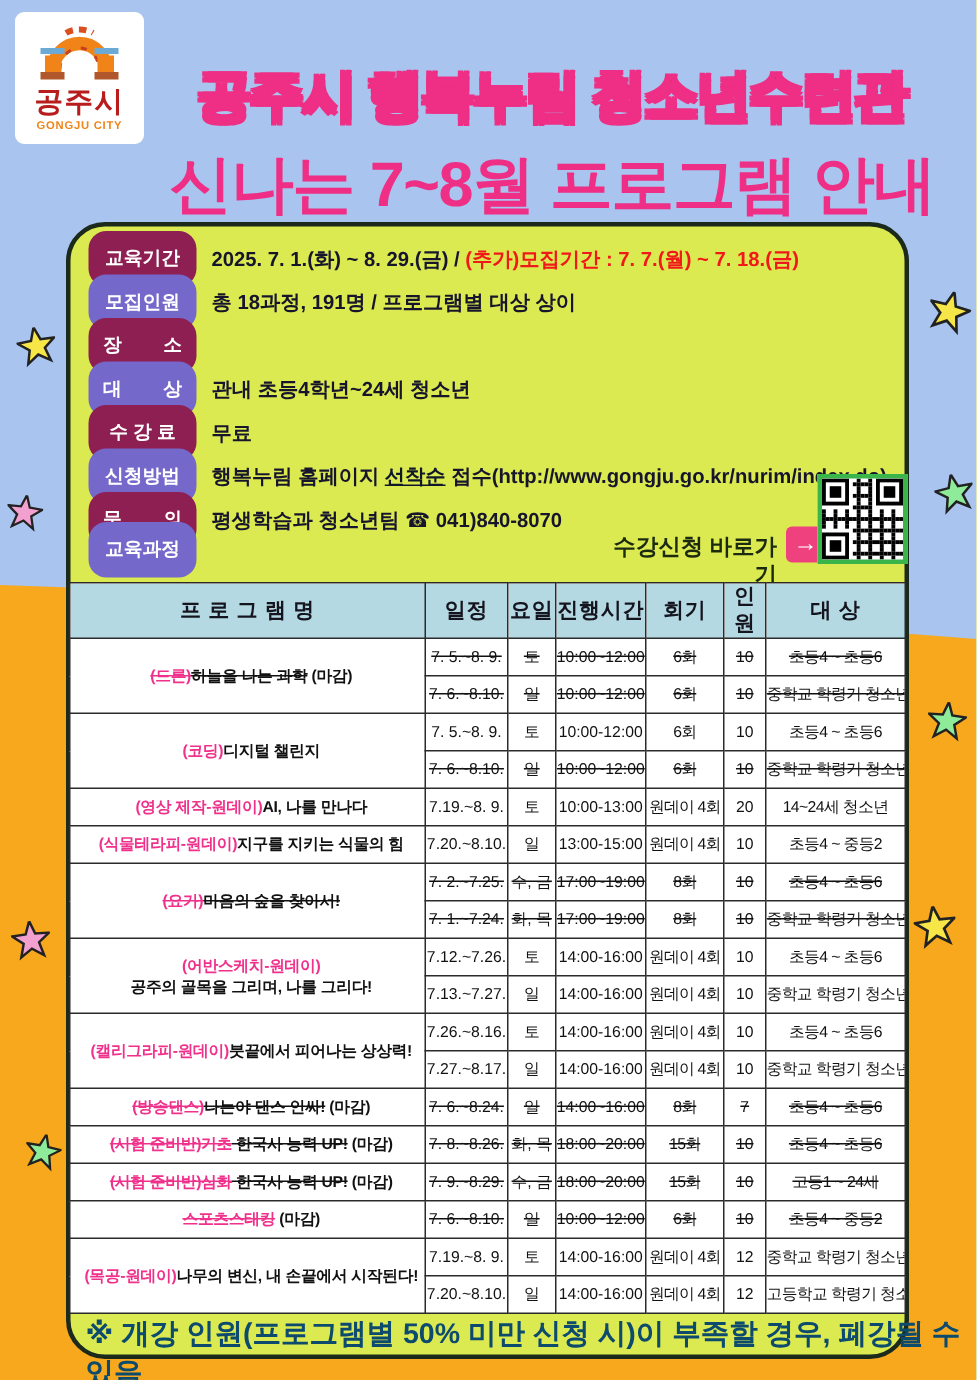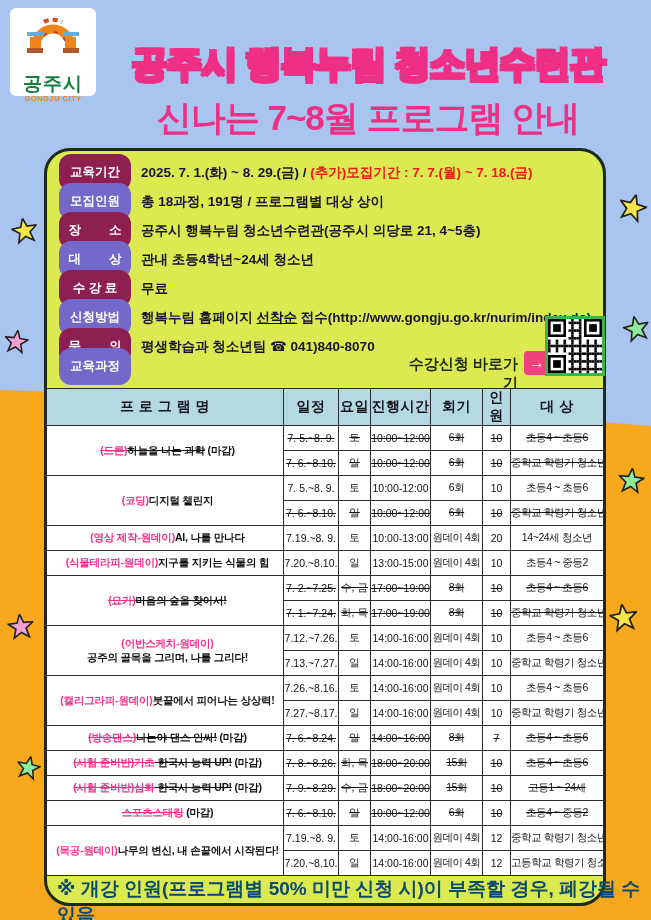--- a/index.html
+++ b/index.html
@@ -5,29 +5,29 @@
   * { margin:0; padding:0; box-sizing:border-box; }
   body { font-family:"Liberation Sans","DejaVu Sans",sans-serif; }
   #poster { position:relative; width:651px; height:920px; overflow:hidden; background:#a9c4ee; }
   #bg-orange { position:absolute; left:0; top:0; width:651px; height:920px; background:#f7a81d;
                clip-path:polygon(0 390px, 340px 402px, 651px 426px, 651px 920px, 0 920px); }
   .star { position:absolute; }
 
   
   #logo { position:absolute; left:10px; top:8px; width:86px; height:88px; background:#fff;
           border-radius:6px; text-align:center; padding-top:4px; }
-  #logo .logo-kr { font-size:19px; font-weight:bold; color:#15803d; letter-spacing:1px; line-height:20px;margin-top:16px; }
+  #logo .logo-kr { font-size:19px; font-weight:bold; color:#b91c1c; letter-spacing:1px; line-height:20px; }
   #logo .logo-en { font-size:7.5px; font-weight:bold; color:#f08418; letter-spacing:0.5px; }
 
   
   .title-wrap { position:absolute; left:92px; top:40px; width:552px; text-align:center; }
   #title1 { font-size:36px; font-weight:bold; color:#b91c1c; letter-spacing:-1px;
             -webkit-text-stroke:2px #ee2f85;
             text-shadow:2px 2px 0 #ee2f85, -2px 2px 0 #ee2f85, 2px -2px 0 #ee2f85, -2px -2px 0 #ee2f85; }
-  #title2 { font-size:35px; font-weight:bold; color:#ee2f85; letter-spacing:-1px; margin-top:6px; }
+  #title2 { font-size:42px; font-weight:bold; color:#ee2f85; letter-spacing:-1px; margin-top:6px; }
 
   
   #panel { position:absolute; left:44px; top:148px; width:562px; height:758px;
            background:#dcea51; border:3px solid #1b2a1a; border-radius:26px; }
   .info-row { position:absolute; left:12px; height:23px; display:flex; align-items:center; }
   .pill { width:72px; height:37px; border-radius:12px; color:#fff; font-weight:bold; font-size:12.5px;
           display:flex; align-items:center; justify-content:center; white-space:pre; flex:0 0 72px; }
   .pill.maroon { background:#8e1f52; }
   .pill.purple { background:#7468ca; }
   .info-content { margin-left:10px; font-size:13.5px; font-weight:bold; color:#17152c; white-space:nowrap; }
@@ -114,21 +114,20 @@
       <div class="info-row" style="top: 10px;">
         <div class="pill maroon">교육기간</div>
         <div class="info-content"><span>2025. 7. 1.(화) ~ 8. 29.(금) / </span><span class="accent-red">(추가)모집기간 : 7. 7.(월) ~ 7. 18.(금)</span></div>
       </div>
       <div class="info-row" style="top: 39px;">
         <div class="pill purple">모집인원</div>
         <div class="info-content"><span>총 18과정, 191명 / 프로그램별 대상 상이</span></div>
       </div>
       <div class="info-row" style="top: 68px;">
         <div class="pill maroon">장        소</div>
-        <div class="info-content"><span>공주시 행복누림 청소년수련관(공주시 의당로 21, 4~5층)</span></div>
       </div>
       <div class="info-row" style="top: 97px;">
         <div class="pill purple">대        상</div>
         <div class="info-content"><span>관내 초등4학년~24세 청소년</span></div>
       </div>
       <div class="info-row" style="top: 126px;">
         <div class="pill maroon">수 강 료</div>
         <div class="info-content"><span>무료</span></div>
       </div>
       <div class="info-row" style="top: 155px;">

